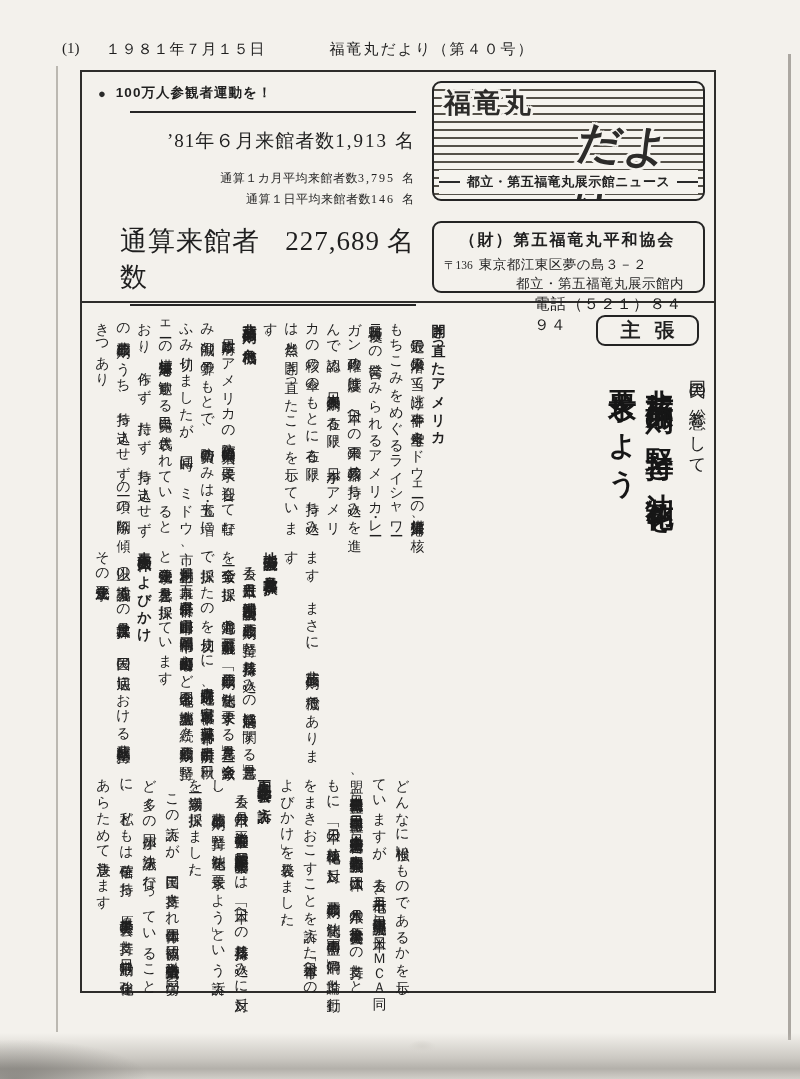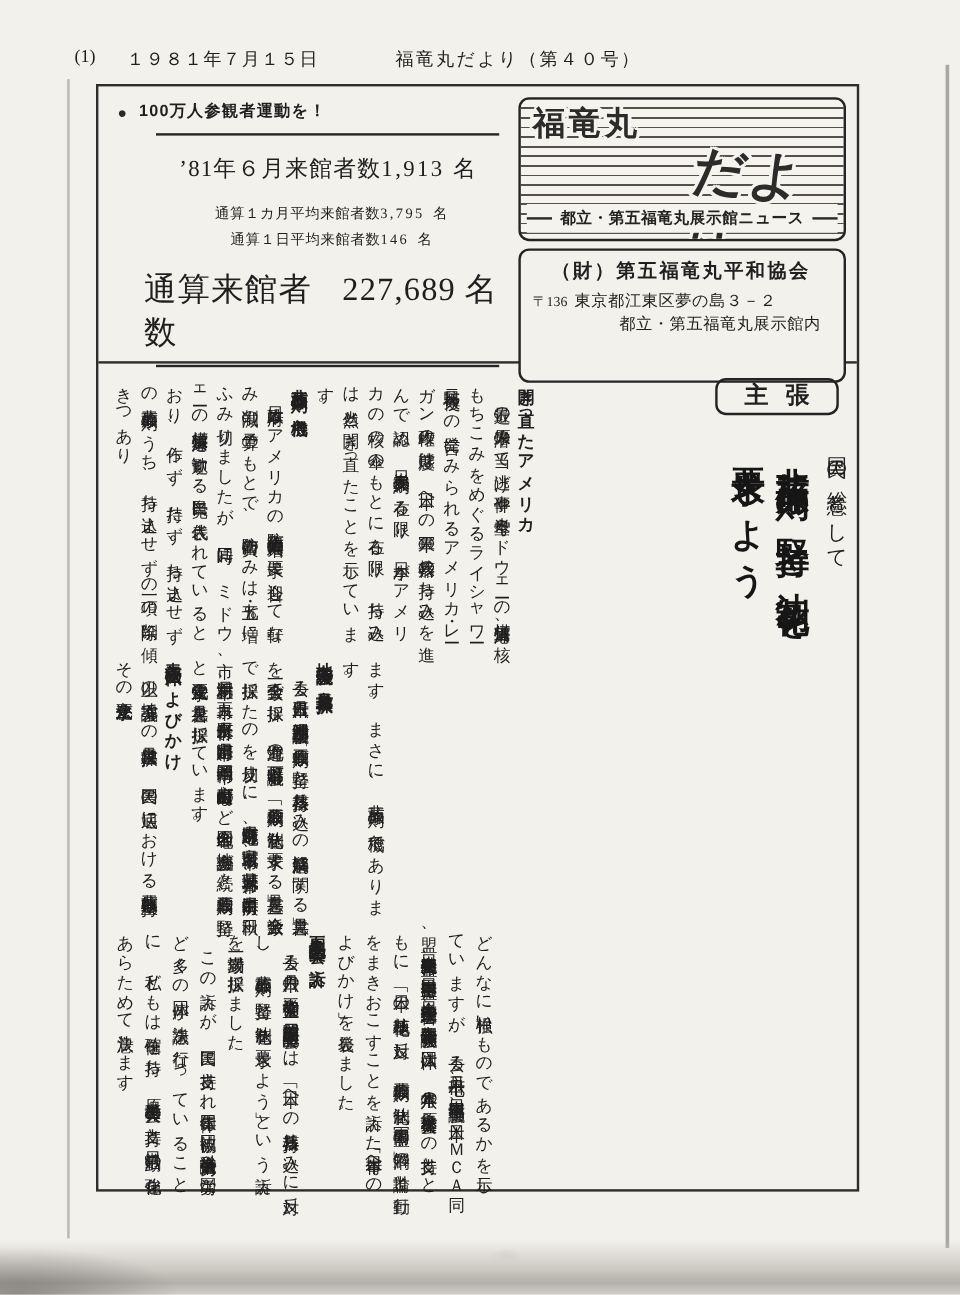--- a/index.html
+++ b/index.html
@@ -32,21 +32,21 @@
   .frame{position:absolute;left:80px;top:70px;width:636px;height:923px;
     border:2px solid #2e2d2b;box-sizing:border-box;background:transparent;}
 
   
   .header-region{display:flex;height:231px;border-bottom:2px solid #2e2d2b;box-sizing:border-box;}
   .stats-panel{width:344px;box-sizing:border-box;padding:12px 6px 0 16px;}
   .campaign-row{font-family:"Liberation Sans","DejaVu Sans",sans-serif;font-weight:bold;
     font-size:13.5px;letter-spacing:1px;display:flex;align-items:center;gap:9px;}
   .campaign-row .bullet{font-size:13px;color:#2a2a2a;}
   .stat-rule{border-top:2px solid #262626;margin:9px 4px 0 32px;}
-  .stat-row{display:flex;justify-content:center;align-items:baseline;padding:0 6px 0 34px;}
+  .stat-row{display:flex;justify-content:flex-end;align-items:baseline;padding:0 6px 0 34px;}
   .stat-row .val{letter-spacing:2px;white-space:nowrap;}
   .stat-row .unit{margin-left:7px;letter-spacing:0;}
   .row-month{font-size:19px;margin-top:15px;letter-spacing:1px;}
   .row-small{font-size:12px;letter-spacing:.5px;padding-left:40px;}
   .row-small1{margin-top:16px;}
   .row-small2{margin-top:4px;}
   .row-total{font-size:27px;margin-top:15px;padding-left:22px;letter-spacing:1px;}
   .row-total .val{letter-spacing:1px;}
 
   
@@ -59,21 +59,21 @@
       -2px -2px 0 #f5f3ee,2px 2px 0 #f5f3ee,2px -2px 0 #f5f3ee,-2px 2px 0 #f5f3ee,
       -3px 1px 0 #f5f3ee,3px -1px 0 #f5f3ee;}
   .logo-main{position:absolute;left:10px;top:2px;font-size:27px;font-weight:bold;color:#2c2b29;letter-spacing:3px;}
   .logo-sub{position:absolute;left:138px;top:34px;font-size:44px;font-weight:bold;color:#2c2b29;
     transform:skewX(-6deg) rotate(4deg);letter-spacing:2px;}
   .logo-banner{position:absolute;left:5px;right:5px;bottom:5px;height:24px;background:#f5f3ee;
     display:flex;align-items:center;gap:7px;
     font-family:"Liberation Sans","DejaVu Sans",sans-serif;font-weight:bold;font-size:13px;letter-spacing:.5px;color:#232323;text-align:right;}
   .logo-banner::before,.logo-banner::after{content:"";flex:1;border-top:2px solid #2a2a2a;}
 
-  .addr-box{border:2px solid #242424;border-radius:9px;box-sizing:border-box;margin-top:6px;height:112px;
+  .addr-box{border:2px solid #242424;border-radius:9px;box-sizing:border-box;margin-top:20px;height:72px;
     padding:7px 10px 0 8px;background:#f3f1ec;}
   .org-line{font-family:"Liberation Sans","DejaVu Sans",sans-serif;font-weight:bold;font-size:16px;
     letter-spacing:2px;text-align:center;}
   .addr-line{font-size:13.5px;letter-spacing:.5px;margin-top:5px;display:flex;align-items:baseline;}
   .addr-line .postal{font-size:11.5px;margin:0 6px 0 2px;letter-spacing:0;}
   .addr-line2{font-size:13.5px;letter-spacing:.5px;margin-top:1px;padding-left:74px;}
   .phone-line{font-size:15.5px;letter-spacing:1px;margin-top:1px;padding-left:92px;}
 
   
   .article{position:relative;box-sizing:border-box;height:690px;padding:10px 5px 0 10px;}
@@ -155,20 +155,21 @@
             <span>都立・第五福竜丸展示館ニュース</span>
           </div>
         </div>
         <div class="addr-box">
           <div class="org-line">（財）第五福竜丸平和協会</div>
           <div class="addr-line">
             <span class="postal">〒136</span>
             <span>東京都江東区夢の島３－２</span>
           </div>
           <div class="addr-line2">都立・第五福竜丸展示館内</div>
+          <div class="phone-line">電話（５２１）８４９４</div>
         </div>
       </div>
     </div>
 
     <div class="article">
 
       <div class="upper">
 
         <div class="left-bands">
 

